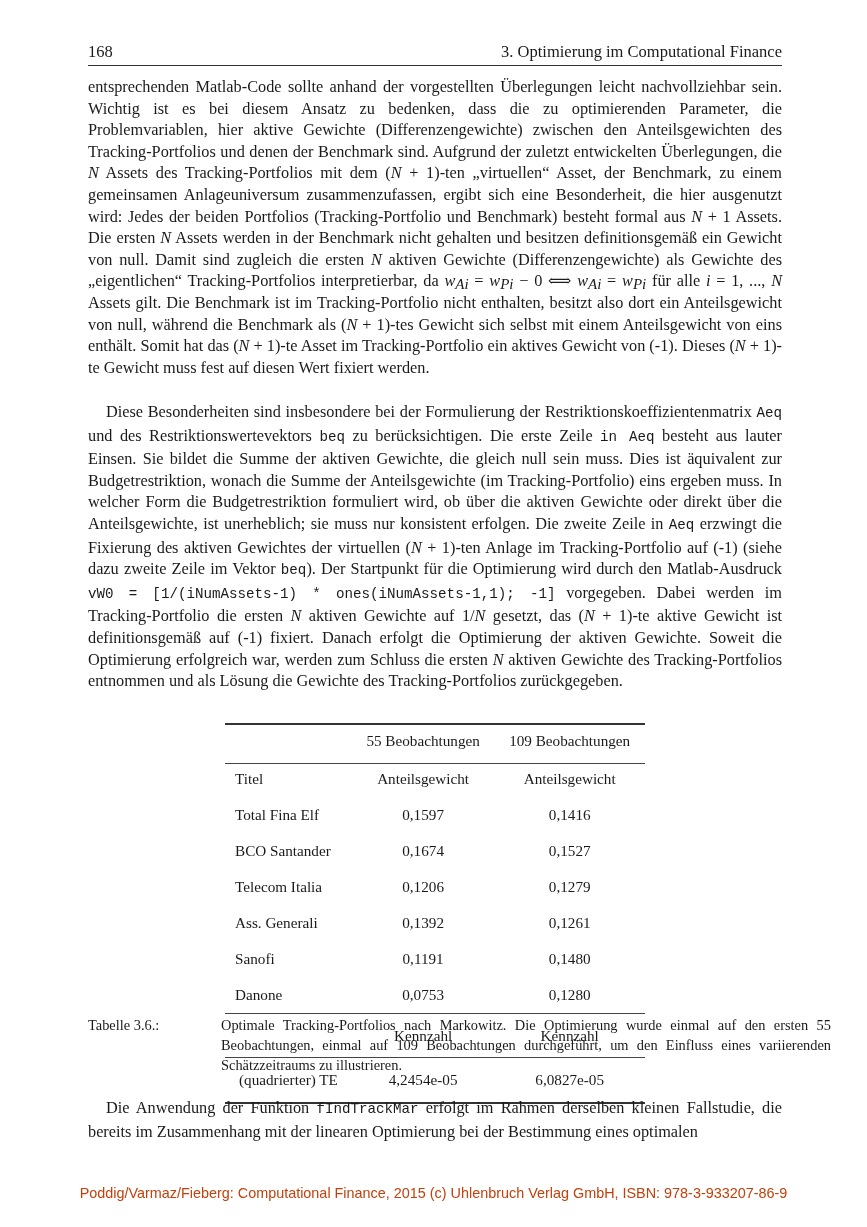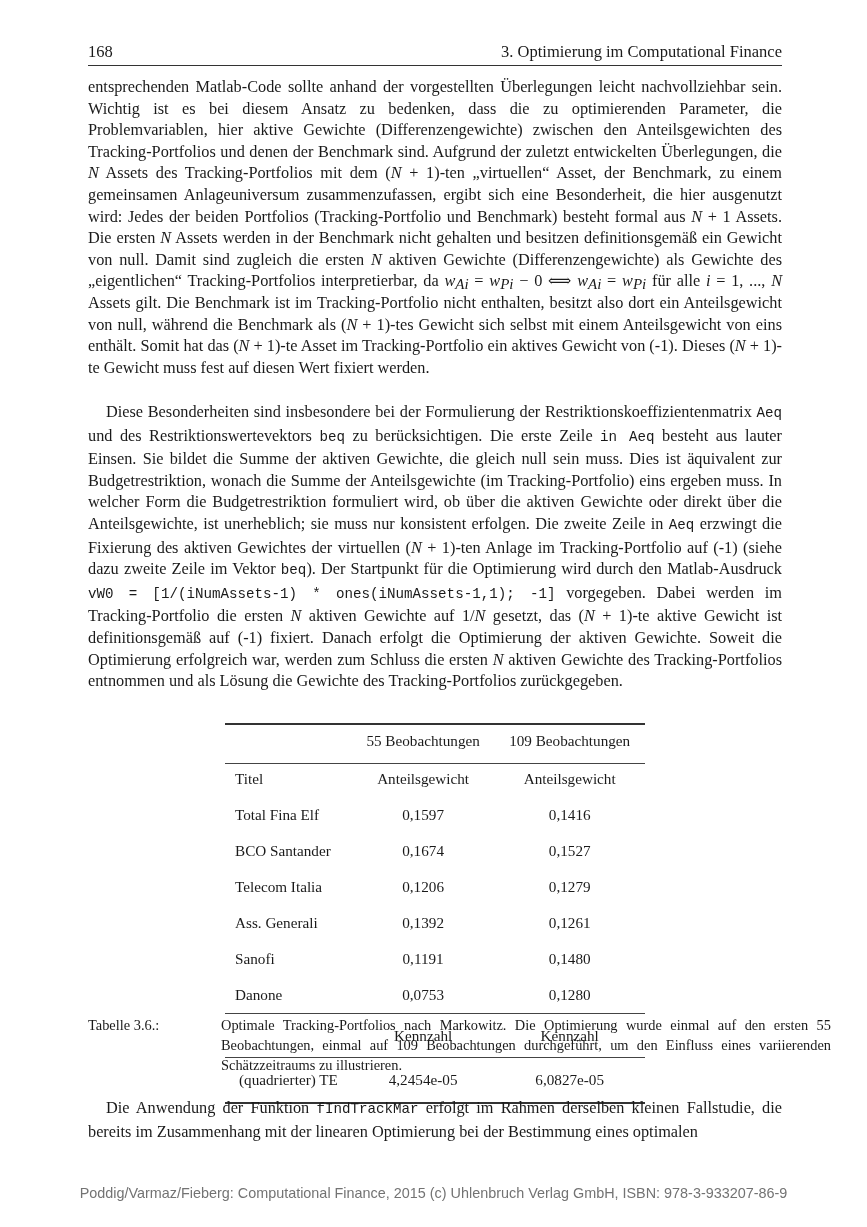--- a/index.html
+++ b/index.html
@@ -33,21 +33,21 @@
   tr.first td { padding-top: 5px; }
   tr.kz td { height: 27px; vertical-align: middle; }
   tr.te td { height: 28px; vertical-align: middle; text-align: center; }
   .rule-bottom { border-bottom: 2px solid #333; }
 
   .caption { position: absolute; left: 0; top: 1015px; width: 694px; font-size: 14.4px; line-height: 20px; }
   .caption .cap-label { position: absolute; left: 0; top: 0; white-space: nowrap; }
   .caption .cap-text { position: absolute; left: 85px; top: 0; width: 610px; text-align: justify; margin-left: 48px; }
 
   .footer { position: absolute; left: 0; top: 1185px; width: 867px; text-align: center;
-            font-family: "Liberation Sans", "DejaVu Sans", sans-serif; font-size: 14.4px; color: #737373; }
+            font-family: "Liberation Sans", "DejaVu Sans", sans-serif; font-size: 14.4px; color: #c2410c; }
 </style>
 </head>
 <body>
 
 <div class="page">
 
   <div class="running-head">
     <span class="pnum">168</span>
     <span class="chap">3.  Optimierung im Computational Finance</span>
   </div>

